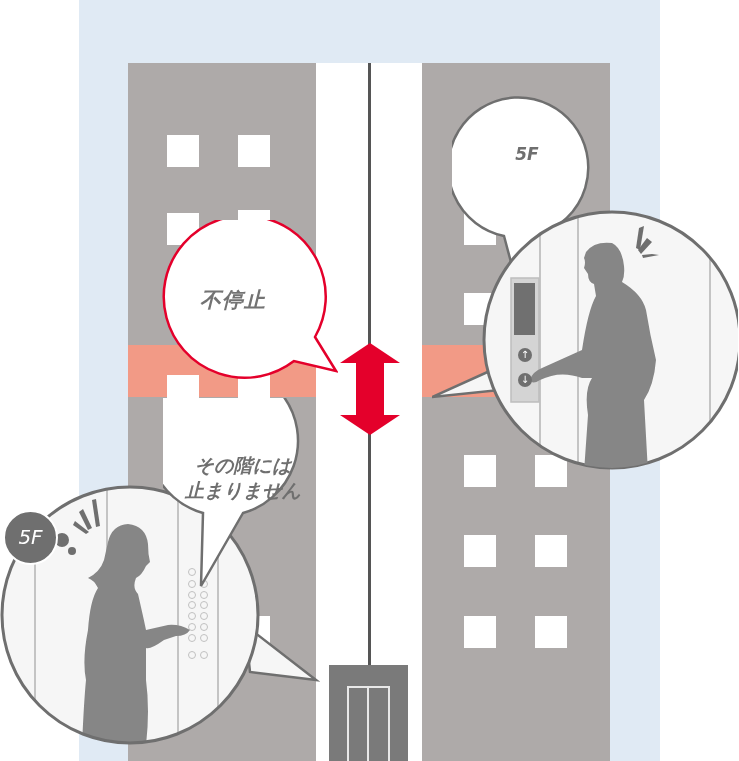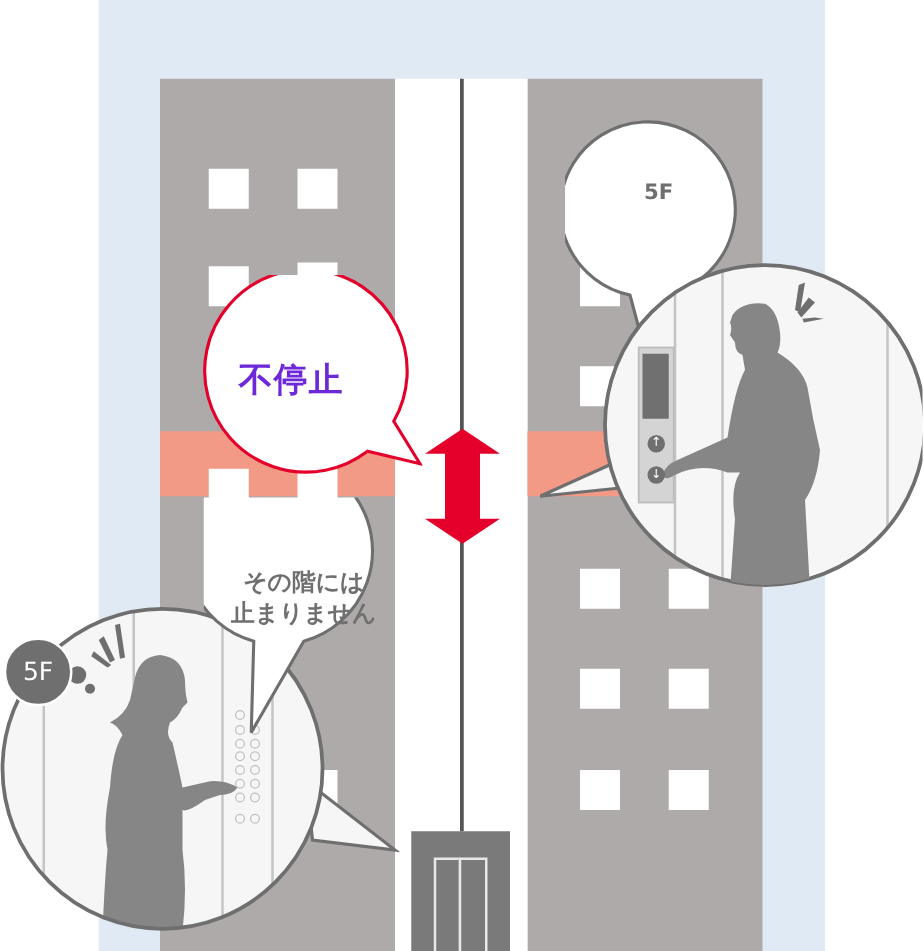--- a/index.html
+++ b/index.html
@@ -1,17 +1,17 @@
 <!DOCTYPE html>
 <html><head>
 <meta charset="utf-8">
 <style>
   html,body{margin:0;padding:0;background:#ffffff;}
   body{width:739px;height:761px;position:relative;overflow:hidden;font-family:"DejaVu Sans",sans-serif;}
-  .abs{position:absolute;}
+  .abs{position:absolute;font-style:italic;}
   #sky2{left:79px;top:0;width:581px;height:761px;}
   .bldg{background:#aeaaa9;}
   .win{background:#ffffff;width:32px;height:32px;}
   .band{background:#f29a86;}
   .shaft{background:#ffffff;}
   .cable{background:#555555;width:3px;}
   .car{background:#7a7a7a;}
   .door{border:2px solid #e8e8e8;background:#7a7a7a;box-sizing:border-box;}
   .bubble-text{position:absolute;left:0;right:0;text-align:center;font-weight:bold;}
   svg{display:block;}
@@ -57,21 +57,21 @@
 <div class="abs" style="left:340px;top:343px;width:60px;height:92px;">
   <svg width="60" height="92" viewBox="0 0 60 92">
     <polygon points="30,0 60,20 44,20 44,72 60,72 30,92 0,72 16,72 16,20 0,20" fill="#e4002b"></polygon>
   </svg>
 </div>
 
 <div class="abs" style="left:158px;top:220px;width:180px;height:160px;">
   <svg width="180" height="160" viewBox="0 0 180 160">
     <path d="M 157 117 L 178 151 L 136 141 A 81 81 0 1 1 157 117 Z" fill="#ffffff" stroke="#e4002b" stroke-width="2.5" stroke-linejoin="miter"></path>
   </svg>
-  <div class="bubble-text" style="top:66px;left:-4px;right:26px;font-size:27px;color:#6d28d9;letter-spacing:1px;">不停止</div>
+  <div class="bubble-text" style="top:66px;left:-4px;right:26px;font-size:21px;color:#737373;letter-spacing:1px;">不停止</div>
 </div>
 
 <div class="abs" style="left:452px;top:96px;width:150px;height:170px;">
   <svg width="150" height="170" viewBox="0 0 150 170">
     <path d="M 88 138 L 60 170 L 52 140 A 70 70 0 1 1 88 138 Z" fill="#ffffff" stroke="#6f6f6f" stroke-width="2.5"></path>
   </svg>
   <div class="bubble-text" style="top:48px;font-size:17px;color:#6f6f6f;">5F</div>
 </div>
 
 <div class="abs" style="left:432px;top:210px;width:306px;height:265px;">

